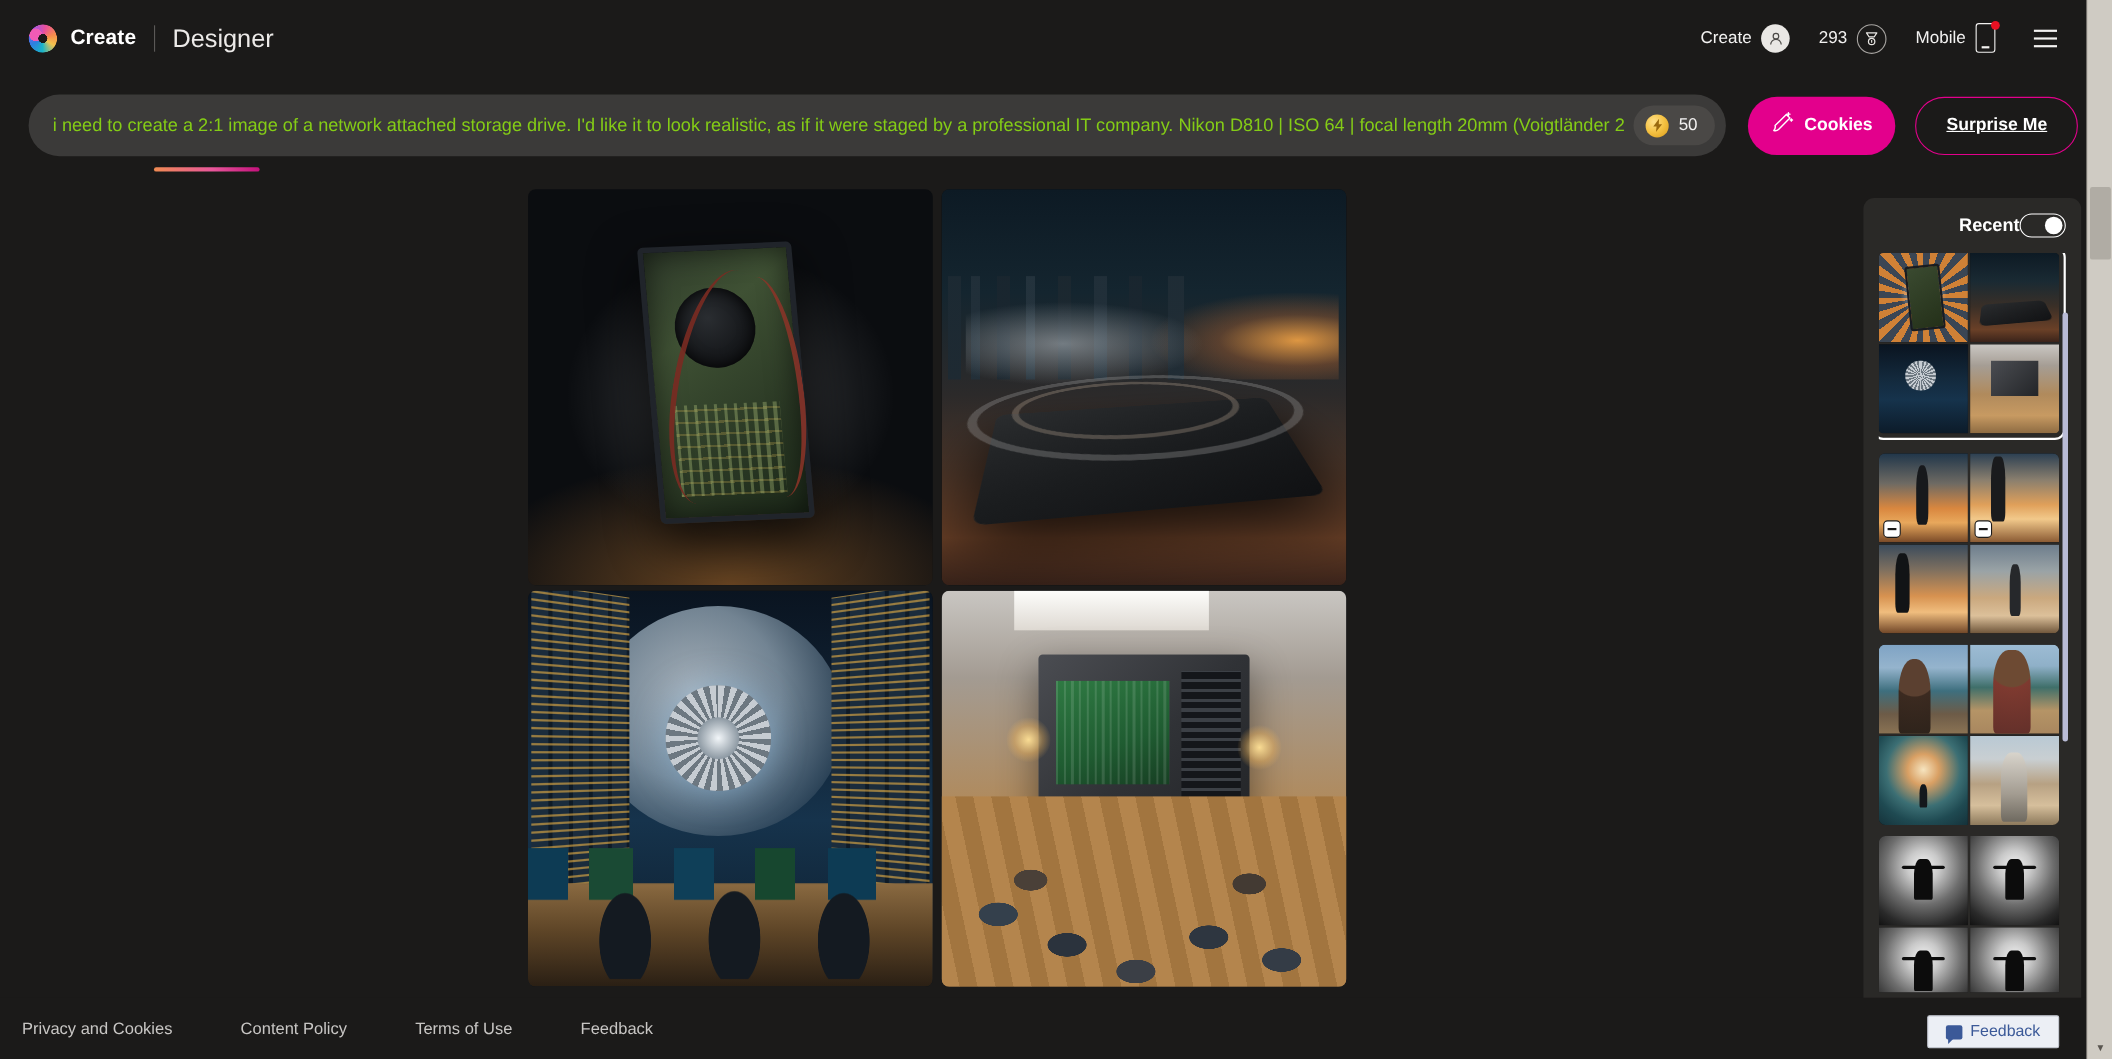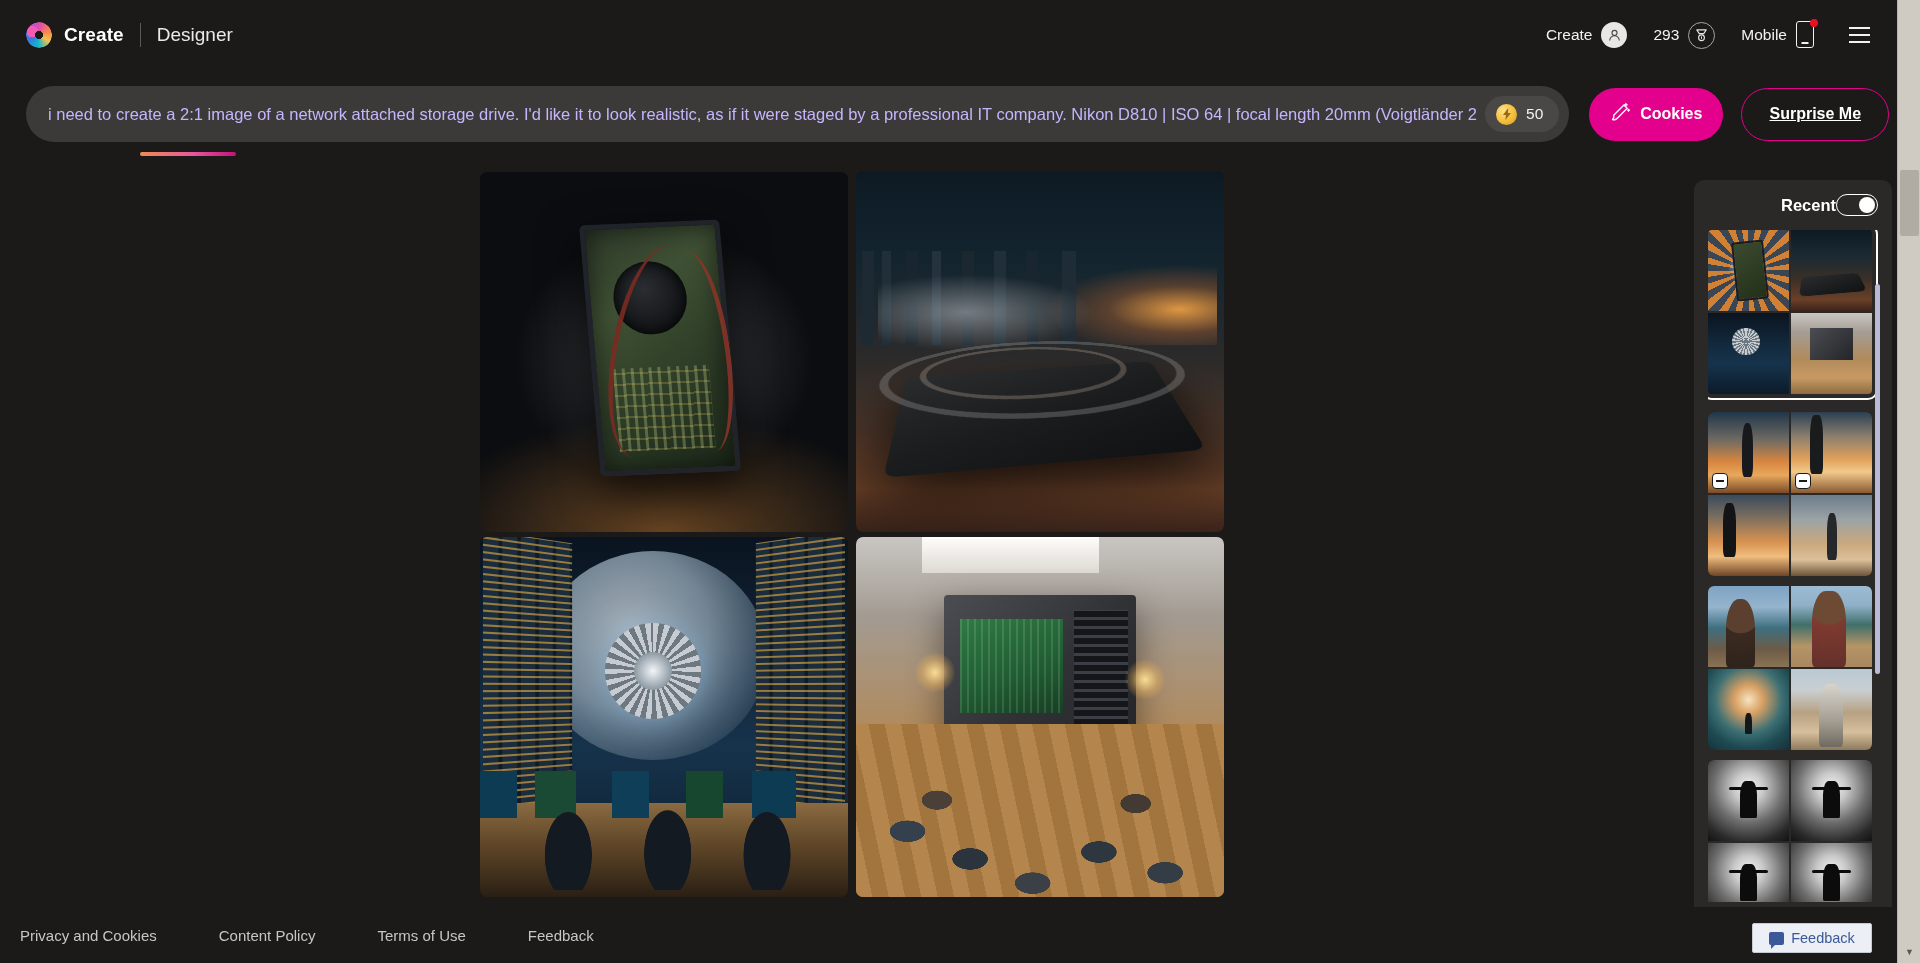--- a/index.html
+++ b/index.html
@@ -37,21 +37,21 @@
     -webkit-mask: radial-gradient(circle at 50% 50%, transparent 0 22%, #000 23%);
             mask: radial-gradient(circle at 50% 50%, transparent 0 22%, #000 23%);
     transform: rotate(-18deg);
   }
   .brand-name {
     color: #ffffff; font-size: 19px; font-weight: bold; letter-spacing: .1px;
   }
   .brand-sep {
     width: 1px; height: 24px; background: #5b5957; margin: 0 4px;
   }
-  .brand-sub { color: #eceae8; font-size: 19px; font-weight: 400; }
+  .brand-sub { color: #eceae8; font-size: 23px; font-weight: 400; }
 
   .header-right {
     margin-left: auto; display: flex; align-items: center; gap: 0;
   }
   .hr-group { display: flex; align-items: center; gap: 9px; padding: 0 13px; }
   .hr-label { color: #f3f2f1; font-size: 15.5px; }
   .avatar {
     width: 26px; height: 26px; border-radius: 50%;
     background: #e9e7e4; display: flex; align-items: center;
     justify-content: center; color: #3b3a39;
@@ -86,21 +86,21 @@
     width: 1818px; height: 56px;
     display: flex; align-items: center; gap: 0;
   }
   .prompt-input-wrap {
     width: 1552px; height: 56px;
     background: #3b3a39; border-radius: 28px;
     display: flex; align-items: center;
     padding: 0 10px 0 22px; gap: 8px;
   }
   .prompt-text {
-    flex: 1; color: #c4b5fd; font-size: 16.5px;
+    flex: 1; color: #84cc16; font-size: 16.5px;
     white-space: nowrap; overflow: hidden; text-overflow: clip;
     line-height: 56px;
   }
   .token-pill {
     display: flex; align-items: center; gap: 9px;
     background: #4a4846; border-radius: 20px;
     height: 36px; padding: 0 16px 0 11px; flex: none;
   }
   .coin {
     width: 21px; height: 21px; border-radius: 50%;

